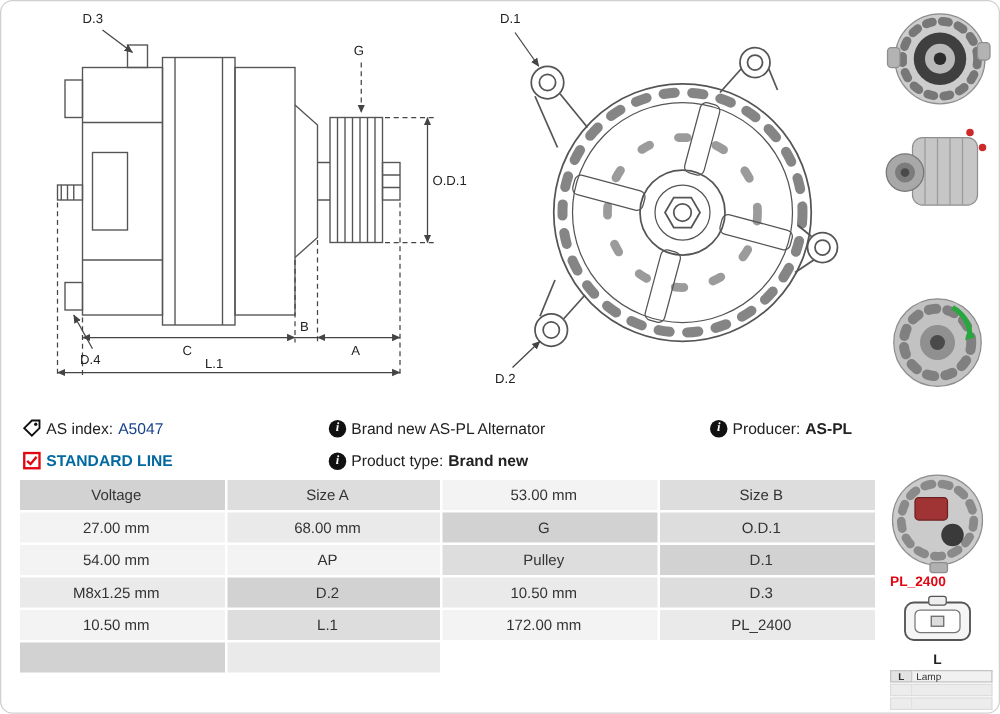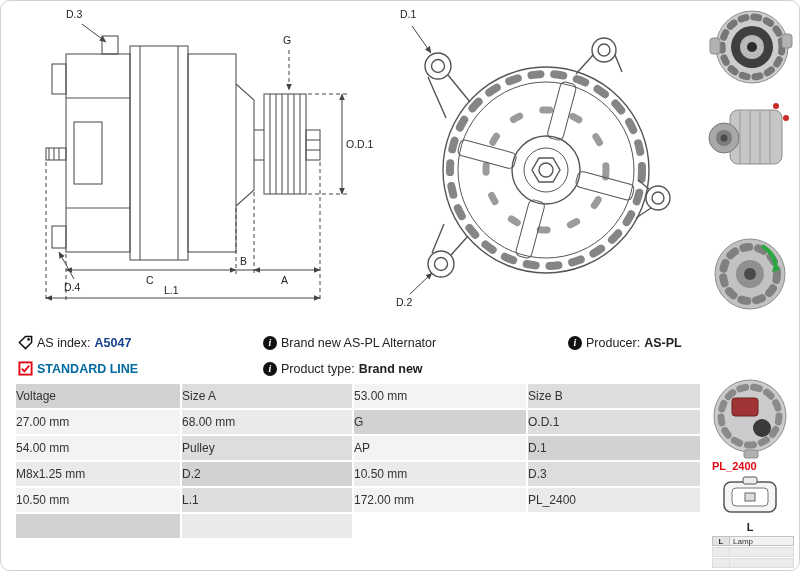--- a/index.html
+++ b/index.html
@@ -9,30 +9,30 @@
 
   
   .drawing-side{position:absolute;left:8px;top:2px;width:372px;height:320px}
   .drawing-front{position:absolute;left:386px;top:2px;width:308px;height:320px}
 
   
   .info{position:absolute;left:16px;top:328px;width:684px;height:52px}
   .info-item{position:absolute;display:flex;align-items:flex-end;gap:4px;height:18px;
     font-size:12.5px;color:#222;white-space:nowrap}
   .info-item .val{font-weight:bold}
-  .navy{color:#16418c;font-weight:bold}
+  .navy{color:#16418c;font-weight:normal}
   .red{color:#0369a1;font-weight:bold}
   .icon-info{width:14px;height:14px;border-radius:50%;background:#111;color:#fff;
     font:italic bold 10px/14px "Liberation Serif", serif;text-align:center;display:inline-block;flex:0 0 14px}
   .icon-wrap{display:inline-flex;width:15px;height:15px;flex:0 0 15px}
 
   
   .spec{position:absolute;left:16px;top:384px;width:684px;display:grid;
     grid-template-columns:164px 170px 172px 172px;gap:2px;background:#fff}
-  .cell{height:24px;line-height:24px;text-align:left;padding-right:10px;
+  .cell{height:24px;line-height:24px;text-align:center;padding-right:10px;
     font-size:12px;color:#333;box-sizing:border-box;overflow:hidden}
   .lab.odd{background:#d2d2d2}
   .val.odd{background:#eaeaea}
   .lab.even{background:#dddddd}
   .val.even{background:#f3f3f3}
 
   
   .photos{position:absolute;left:700px;top:0;width:100px;height:571px}
   .photo{position:absolute;left:2px;width:96px;cursor:pointer}
   .plug{position:absolute;left:706px;top:460px;width:88px;text-align:center}
@@ -217,22 +217,22 @@
   <div class="cell lab even">Size A</div>
   <div class="cell val even">53.00 mm</div>
   <div class="cell lab even">Size B</div>
   <div class="cell val even">27.00 mm</div>
 
   <div class="cell val odd">68.00 mm</div>
   <div class="cell lab odd">G</div>
 
   <div class="cell lab even">O.D.1</div>
   <div class="cell val even">54.00 mm</div>
+  <div class="cell val even">AP</div>
   <div class="cell lab even">Pulley</div>
-  <div class="cell val even">AP</div>
 
   <div class="cell lab odd">D.1</div>
   <div class="cell val odd">M8x1.25 mm</div>
   <div class="cell lab odd">D.2</div>
   <div class="cell val odd">10.50 mm</div>
 
   <div class="cell lab even">D.3</div>
   <div class="cell val even">10.50 mm</div>
   <div class="cell lab even">L.1</div>
   <div class="cell val even">172.00 mm</div>

